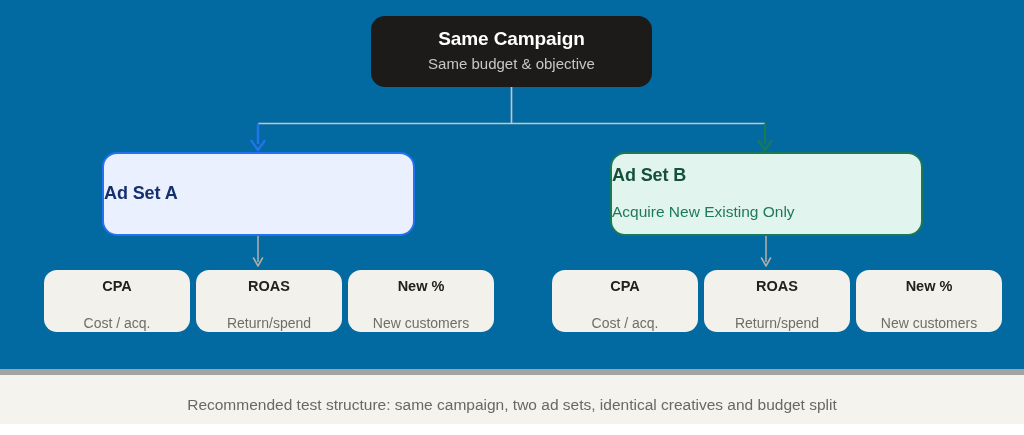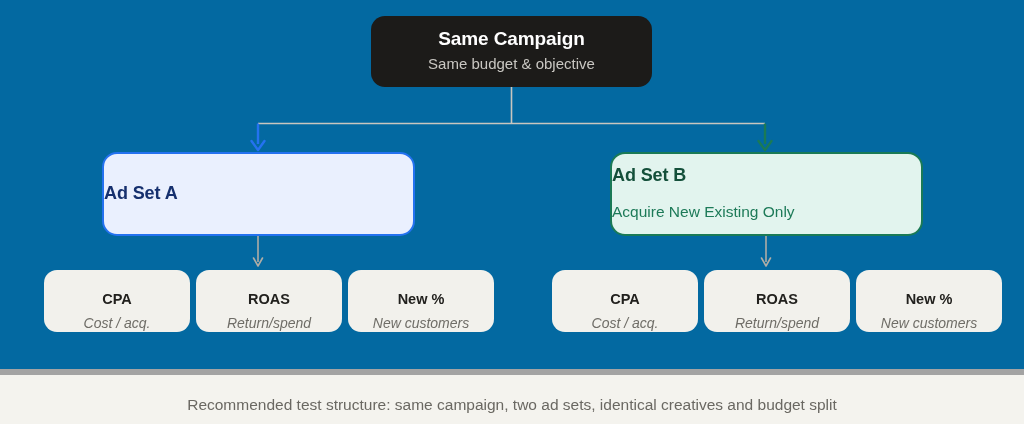--- a/index.html
+++ b/index.html
@@ -126,22 +126,21 @@
   .chip .c-label {
     color: #22211e;
     font-size: 14.5px;
     font-weight: bold;
     line-height: 1.2;
   }
   .chip .c-sub {
     color: #6f6d67;
     font-size: 14px;
     line-height: 1.3;
-    margin-top: 5px;
-    font-style: italic;
+    margin-top: 18px;
   }
 
   
   #footer-band {
     position: absolute;
     left: 0;
     top: 369px;
     width: 1024px;
     height: 66px;
     background: #f4f3ee;

